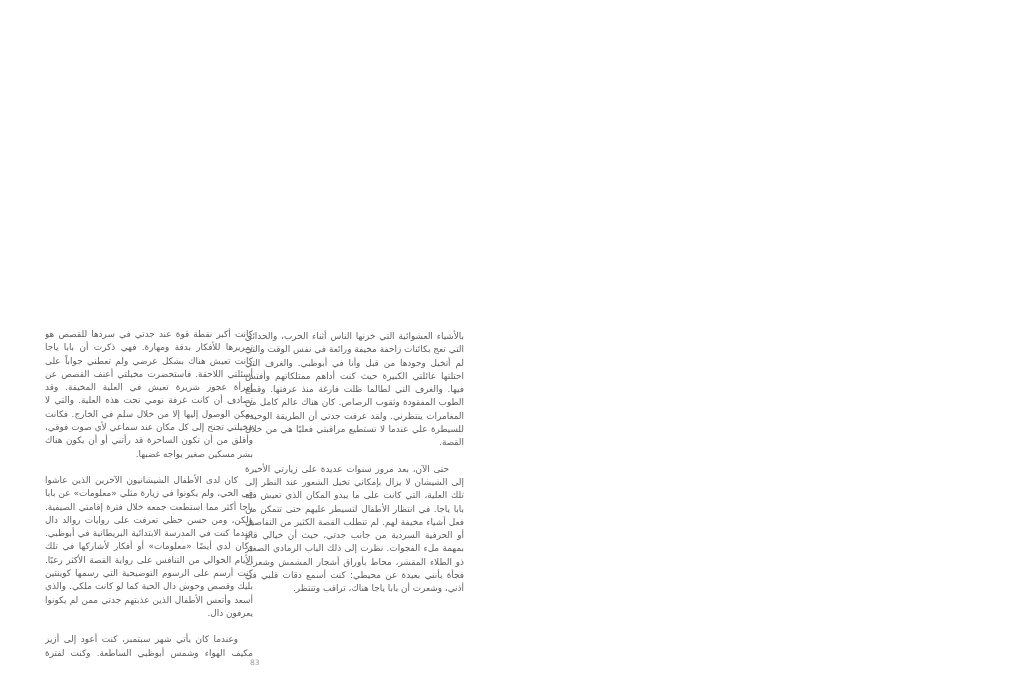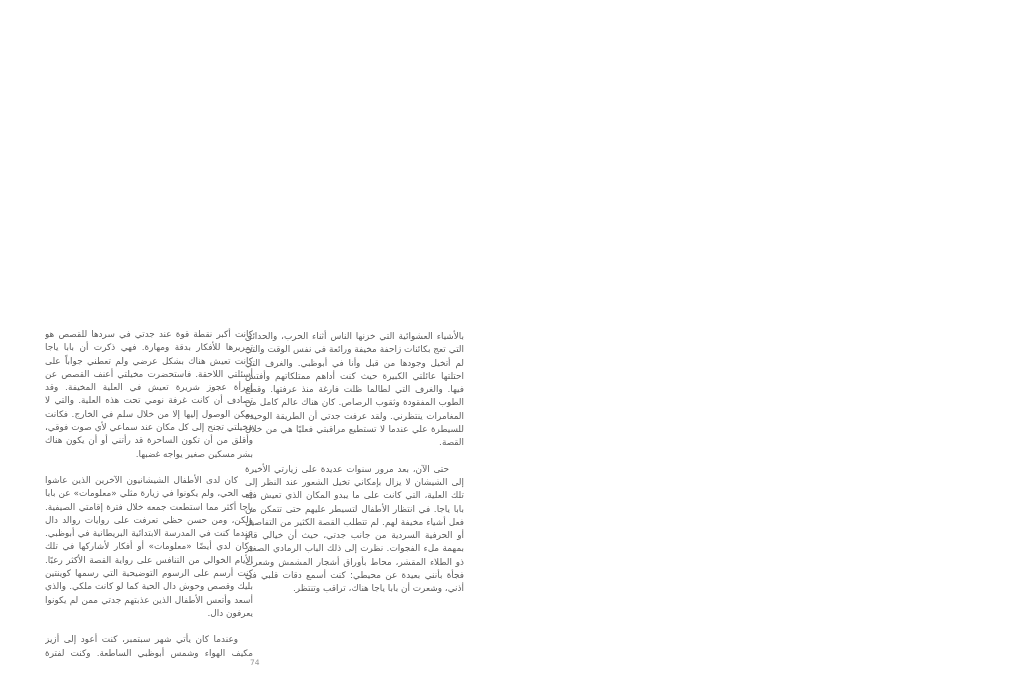--- a/index.html
+++ b/index.html
@@ -57,16 +57,16 @@
       <p class="no-indent">بالأشياء العشوائية التي خزنها الناس أثناء الحرب، والحدائق التي تعج بكائنات زاحفة مخيفة ورائعة في نفس الوقت والتي لم أتخيل وجودها من قبل وأنا في أبوظبي. والغرف التي احتلتها عائلتي الكبيرة حيث كنت أداهم ممتلكاتهم وأفتش فيها. والغرف التي لطالما ظلت فارغة منذ عرفتها. وقطع الطوب المفقودة وثقوب الرصاص. كان هناك عالم كامل من المغامرات ينتظرني. ولقد عرفت جدتي أن الطريقة الوحيدة للسيطرة علي عندما لا تستطيع مراقبتي فعليًا هي من خلال القصة.</p>
       <p>حتى الآن، بعد مرور سنوات عديدة على زيارتي الأخيرة إلى الشيشان لا يزال بإمكاني تخيل الشعور عند النظر إلى تلك العلية، التي كانت على ما يبدو المكان الذي تعيش فيه بابا ياجا. في انتظار الأطفال لتسيطر عليهم حتى تتمكن من فعل أشياء مخيفة لهم. لم تتطلب القصة الكثير من التفاصيل أو الحرفية السردية من جانب جدتي، حيث أن خيالي قام بمهمة ملء الفجوات. نظرت إلى ذلك الباب الرمادي الصغير ذو الطلاء المقشر، محاط بأوراق أشجار المشمش وشعرت فجأة بأنني بعيدة عن محيطي: كنت أسمع دقات قلبي في أذني، وشعرت أن بابا ياجا هناك، تراقب وتنتظر.</p>
     </div>
 
     <div class="col lp-col2">
       <p class="no-indent">كانت أكبر نقطة قوة عند جدتي في سردها للقصص هو تمريرها للأفكار بدقة ومهارة. فهي ذكرت أن بابا ياجا كانت تعيش هناك بشكل عرضي ولم تعطني جواباً على أسئلتي اللاحقة. فاستحضرت مخيلتي أعنف القصص عن امرأة عجوز شريرة تعيش في العلية المخيفة. وقد تصادف أن كانت غرفة نومي تحت هذه العلية. والتي لا يمكن الوصول إليها إلا من خلال سلم في الخارج. فكانت مخيلتي تجنح إلى كل مكان عند سماعي لأي صوت فوقي، وأقلق من أن تكون الساحرة قد رأتني أو أن يكون هناك بشر مسكين صغير يواجه غضبها.</p>
       <p>كان لدى الأطفال الشيشانيون الآخرين الذين عاشوا في الحي، ولم يكونوا في زيارة مثلي «معلومات» عن بابا ياجا أكثر مما استطعت جمعه خلال فترة إقامتي الصيفية. ولكن، ومن حسن حظي تعرفت على روايات روالد دال عندما كنت في المدرسة الابتدائية البريطانية في أبوظبي. وكان لدي أيضًا «معلومات» أو أفكار لأشاركها في تلك الأيام الخوالي من التنافس على رواية القصة الأكثر رعبًا. كنت أرسم على الرسوم التوضيحية التي رسمها كوينتين بليك وقصص وحوش دال الحية كما لو كانت ملكي. والذي أسعد وأتعس الأطفال الذين عذبتهم جدتي ممن لم يكونوا يعرفون دال.</p>
       <p>وعندما كان يأتي شهر سبتمبر، كنت أعود إلى أزيز مكيف الهواء وشمس أبوظبي الساطعة. وكنت لفترة قصيرة أنسى ذلك الوحش المروع في مغامرات الصيف التي لا تنتهي في الشيشان. ومع</p>
     </div>
 
-    <div class="page-number pn-left">74</div>
+    <div class="page-number pn-left">83</div>
   </div>
 
 </div>
 
 </body></html>

